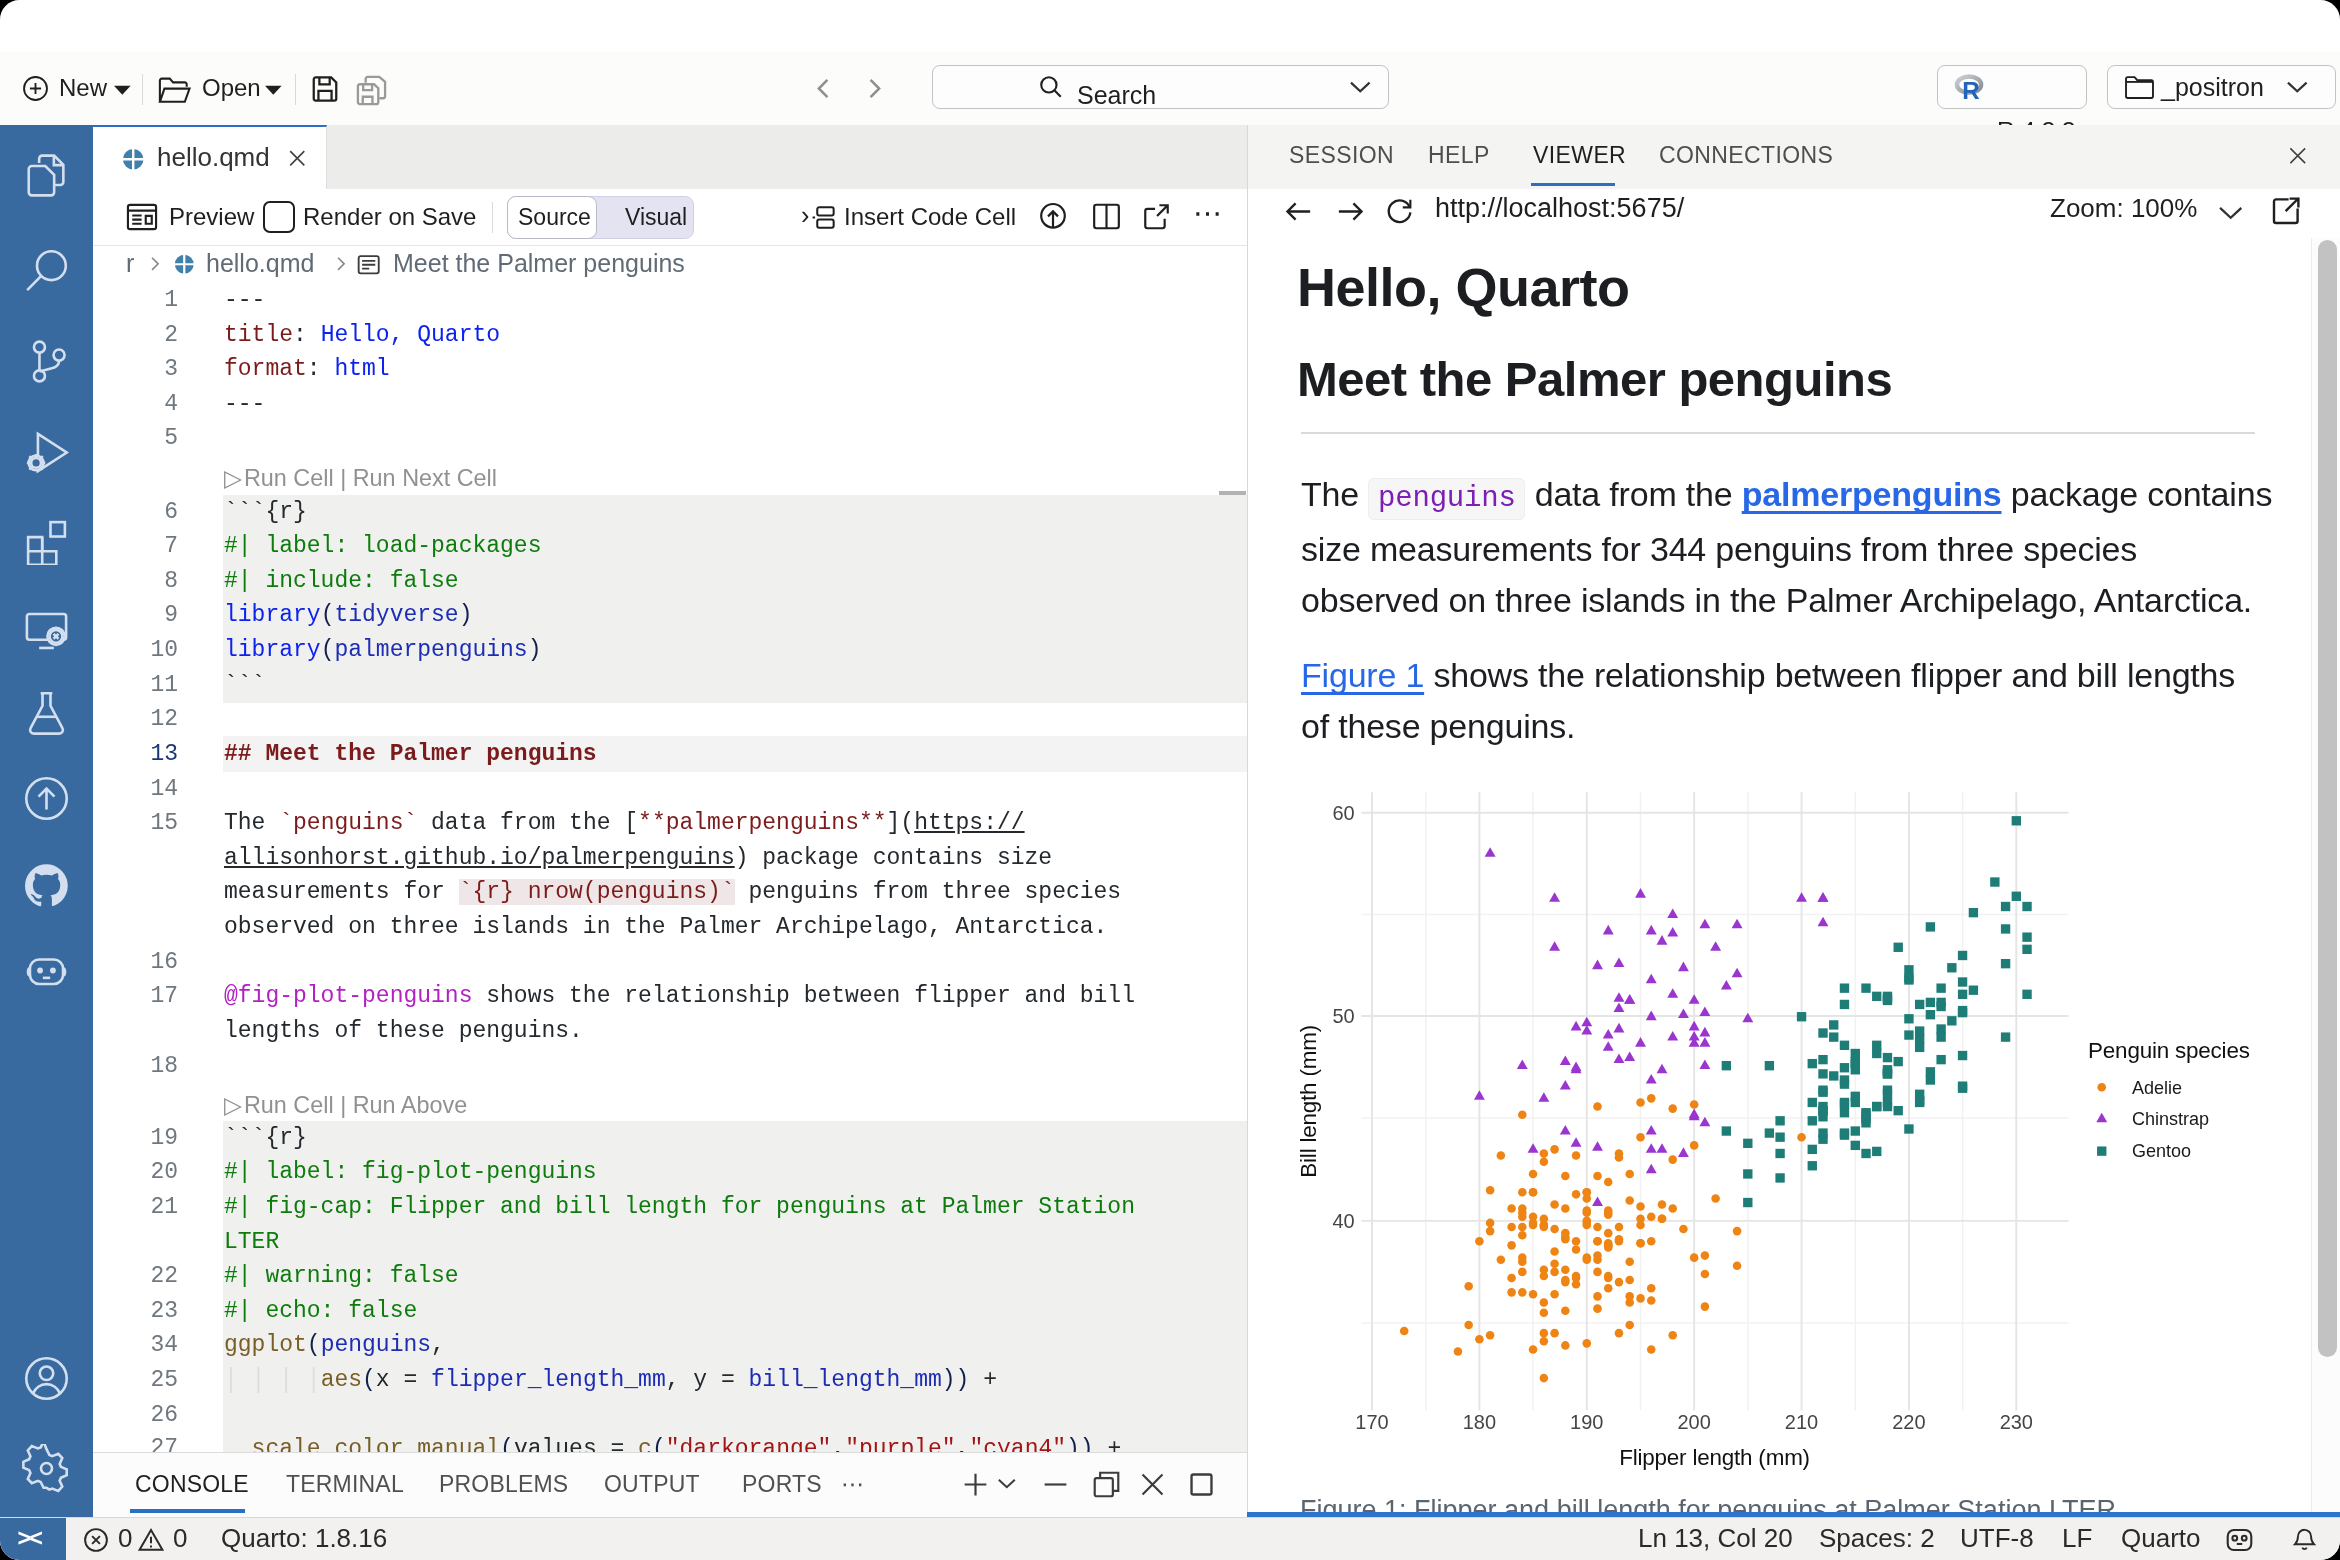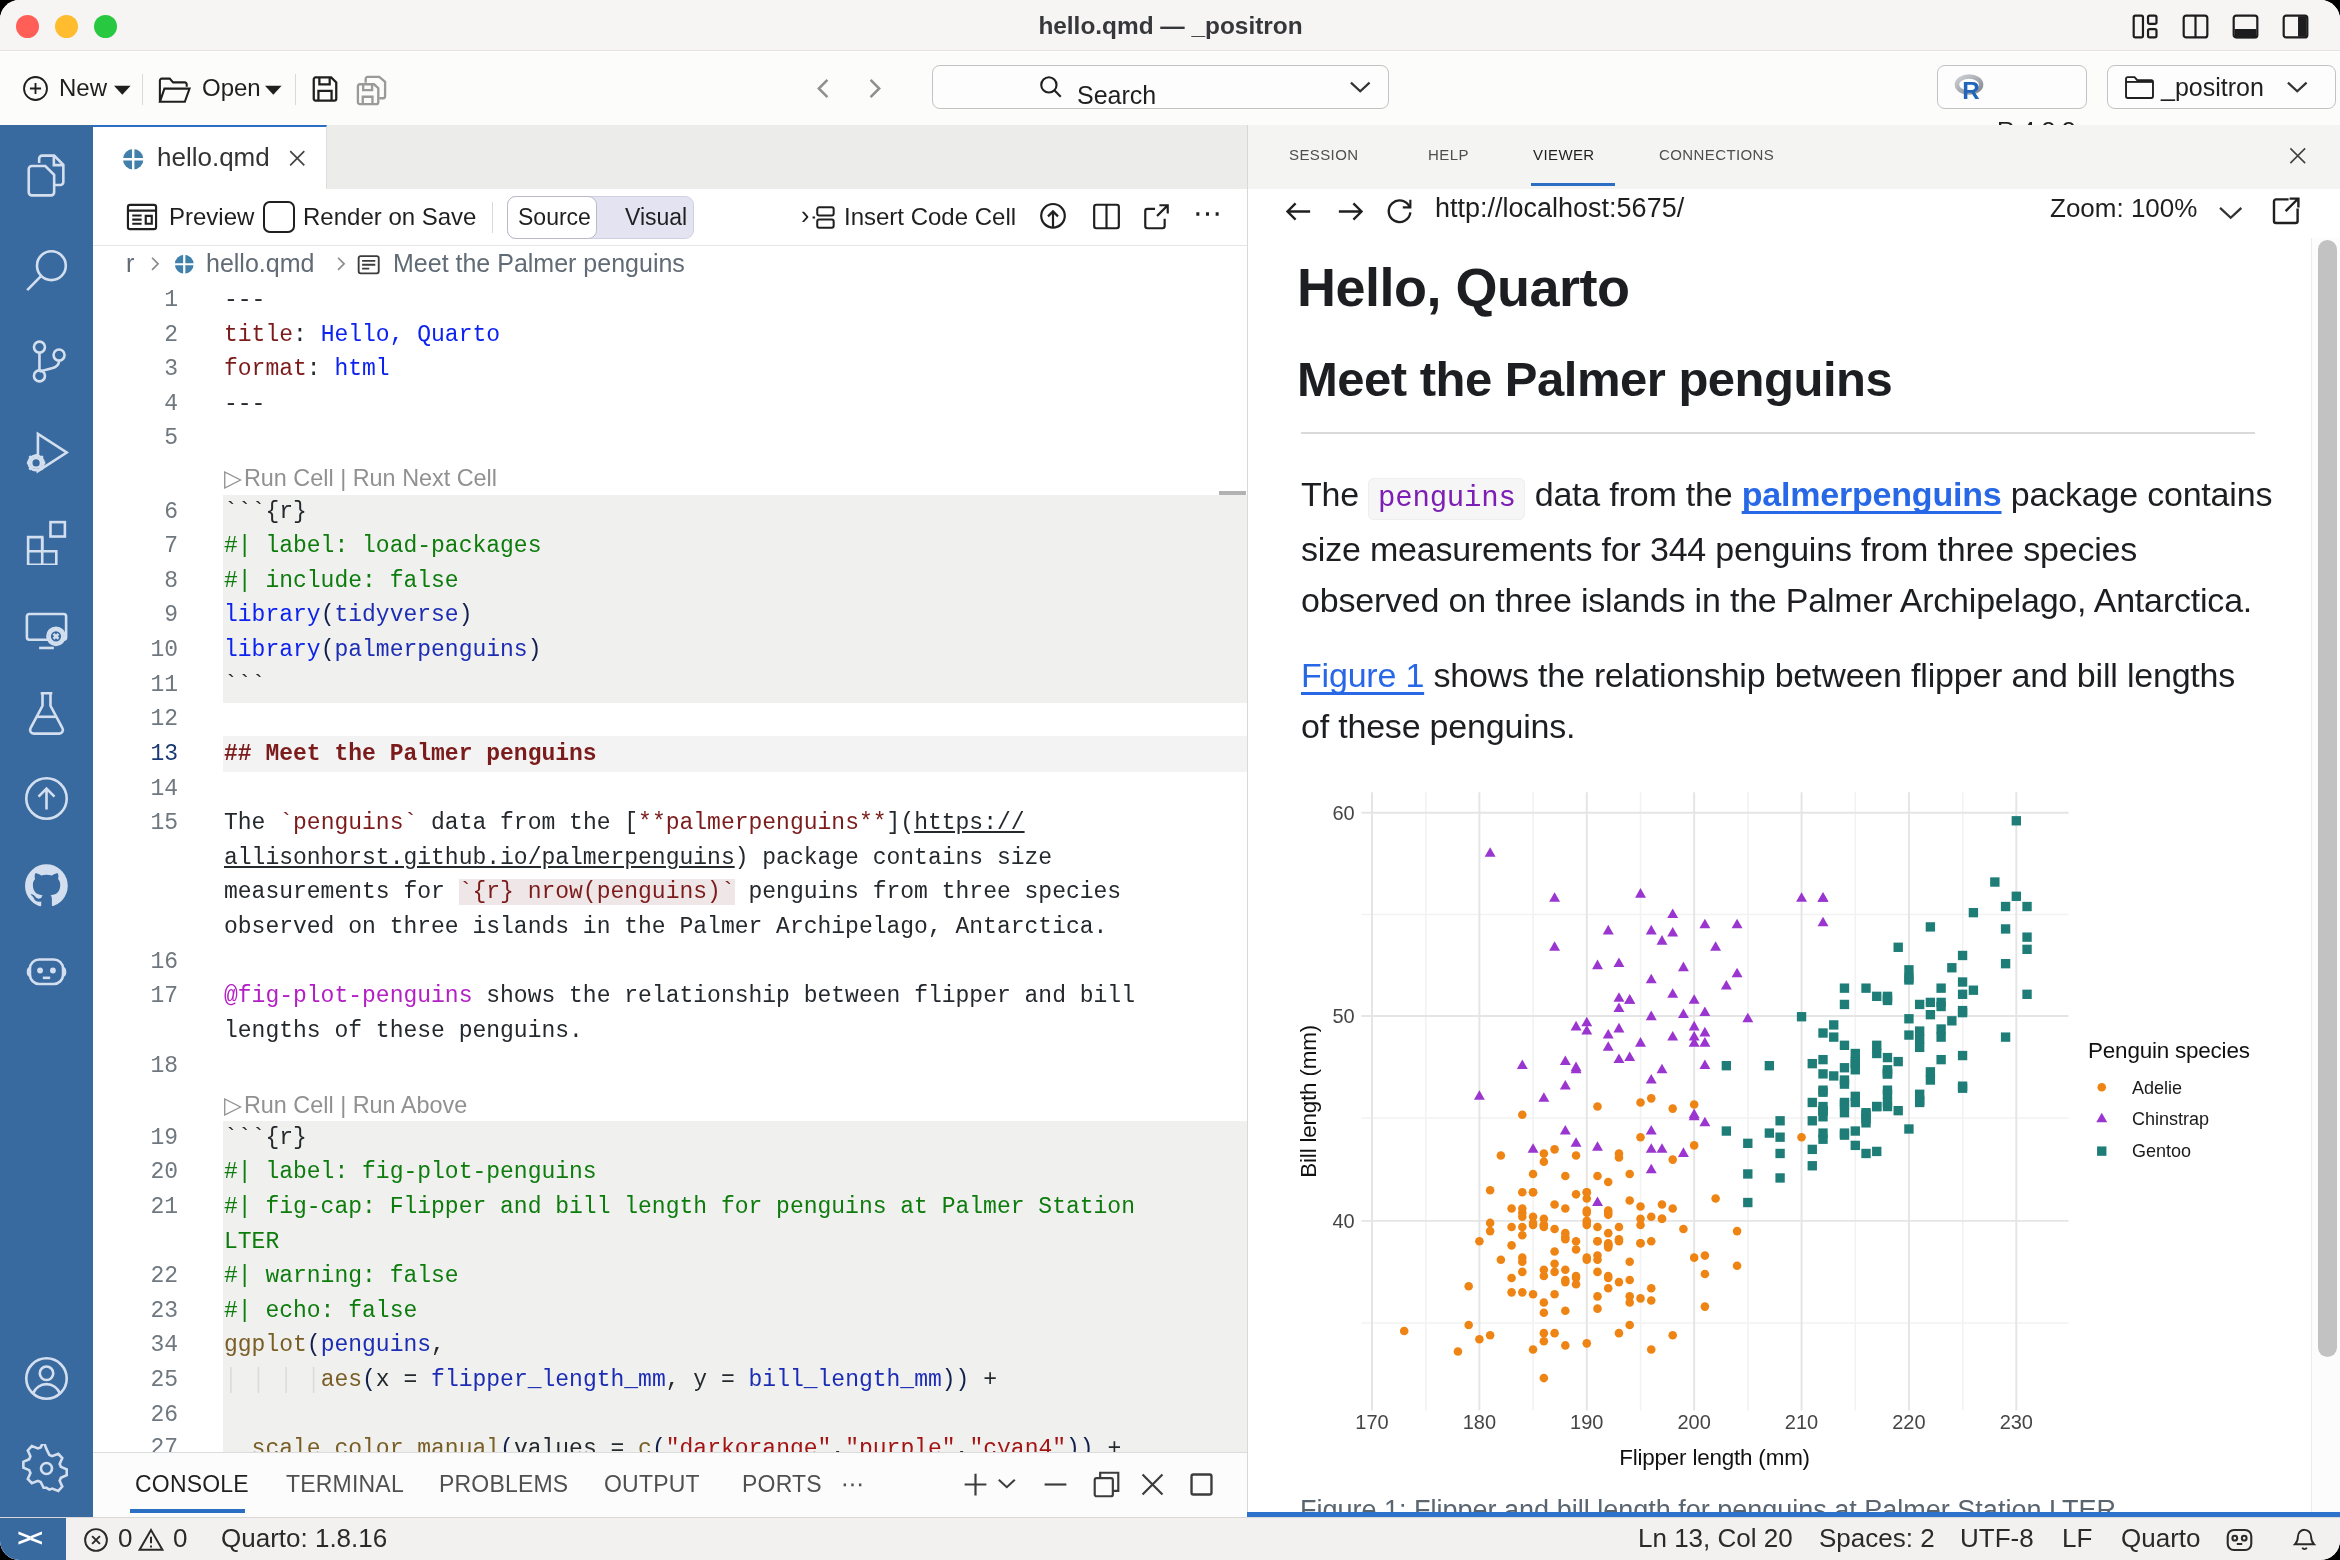--- a/index.html
+++ b/index.html
@@ -36,55 +36,32 @@
   .cl { position:absolute; left:131px; height:35px; line-height:35px; white-space:pre; color:#24292e; }
   .lens { position:absolute; left:131px; color:#919191; font-family:"Liberation Sans",sans-serif; font-size:23.4px; }
   .cellbg { position:absolute; left:130px; width:1024px; background:#f0f0ef; }
   .mr { color:#7c1b1b; } .bl { color:#0c22ee; } .gr { color:#0d7c0d; } .nv { color:#1c2db4; }
   .fn { color:#795e26; } .mg { color:#b31fc4; } .st { color:#a31515; } .pr { color:#12204e; }
   #console { position:absolute; left:93px; top:1452px; width:1154px; height:65px; background:#fcfcfc; border-top:1px solid #dcdcdc; }
   .ptab { position:absolute; top:0; height:62px; line-height:62px; font-size:23px; color:#505050; letter-spacing:0.2px; }
   
   #viewer { position:absolute; left:1247px; top:125px; width:1093px; height:1391px; background:#fff; border-left:1px solid #d8d8d8; }
   #vtabs { position:absolute; left:0; top:0; width:1092px; height:64px; background:#f4f4f3; }
-  .vtab { position:absolute; top:0; height:60px; line-height:60px; font-size:15px; color:#4e4e4e; letter-spacing:0.4px; }
+  .vtab { position:absolute; top:0; height:60px; line-height:60px; font-size:23px; color:#4e4e4e; letter-spacing:0.4px; }
   #vnav { position:absolute; left:0; top:64px; width:1092px; height:58px; background:#fff; }
   #vcontent { position:absolute; left:0; top:122px; width:1092px; height:1265px; background:#fff; overflow:hidden; }
   #vborder { position:absolute; left:1247px; top:1512px; width:1093px; height:4.9px; background:#2d73cd; }
   .doc { position:absolute; color:#1c1e21; }
   #vscroll { position:absolute; right:0px; top:113px; width:29px; height:1274px; background:#fcfcfc; border-left:1px solid #ececec; }
   #vthumb { position:absolute; right:2.9px; top:2px; width:19.5px; height:1117px; background:#c2c2c2; border-radius:9.8px; }
 </style>
 </head>
 <body>
 <div id="win">
 
-  <div id="titlebar">
-    <div id="wtitle">hello.qmd — _positron</div>
-    <div class="tl" style="left:15.6px; background:#ff5f57;"></div>
-    <div class="tl" style="left:55px; background:#febc2e;"></div>
-    <div class="tl" style="left:94px; background:#28c840;"></div>
-    <svg class="layicon" style="left:2132px" width="27" height="27" viewBox="0 0 16 16" fill="none" stroke="#1d1d1f" stroke-width="1.3">
-        <rect x="1" y="1.5" width="5.5" height="13" rx="1"></rect>
-        <rect x="9.5" y="1.5" width="5" height="5" rx="1"></rect>
-        <rect x="9.5" y="9.5" width="5" height="5" rx="1"></rect>
-      </svg>
-    <svg class="layicon" style="left:2182px" width="27" height="27" viewBox="0 0 16 16" fill="none" stroke="#1d1d1f" stroke-width="1.3">
-        <rect x="1" y="1.5" width="14" height="13" rx="1.5"></rect>
-        <path d="M8 1.5v13"></path>
-      </svg>
-    <svg class="layicon" style="left:2232px" width="27" height="27" viewBox="0 0 16 16">
-        <rect x="1" y="1.5" width="14" height="13" rx="1.5" fill="none" stroke="#1d1d1f" stroke-width="1.3"></rect>
-        <path d="M1.6 9.5h12.8v4.4a1 1 0 0 1-1 1H2.6a1 1 0 0 1-1-1z" fill="#1d1d1f"></path>
-      </svg>
-    <svg class="layicon" style="left:2282px" width="27" height="27" viewBox="0 0 16 16">
-        <rect x="1" y="1.5" width="14" height="13" rx="1.5" fill="none" stroke="#1d1d1f" stroke-width="1.3"></rect>
-        <path d="M9.5 1.9h4a1 1 0 0 1 1 1v10.2a1 1 0 0 1-1 1h-4z" fill="#1d1d1f"></path>
-      </svg>
-  </div>
 
   <div id="toolbar">
     <svg class="abs" style="left:21.5px;top:23.4px" width="27" height="27" viewBox="0 0 16 16" fill="none" stroke="#1f1f1f" stroke-width="1.1">
         <circle cx="8" cy="8" r="6.8"></circle>
         <path d="M8 4.7v6.6M4.7 8h6.6"></path>
       </svg>
     <div class="tbtext" style="left:59px;">New</div>
     <svg class="abs" style="left:114px;top:33px" width="16.6" height="11.7" viewBox="0 0 10 6">
         <path d="M0 0l5 5.4L10 0z" fill="#1f1f1f"></path>
       </svg>

